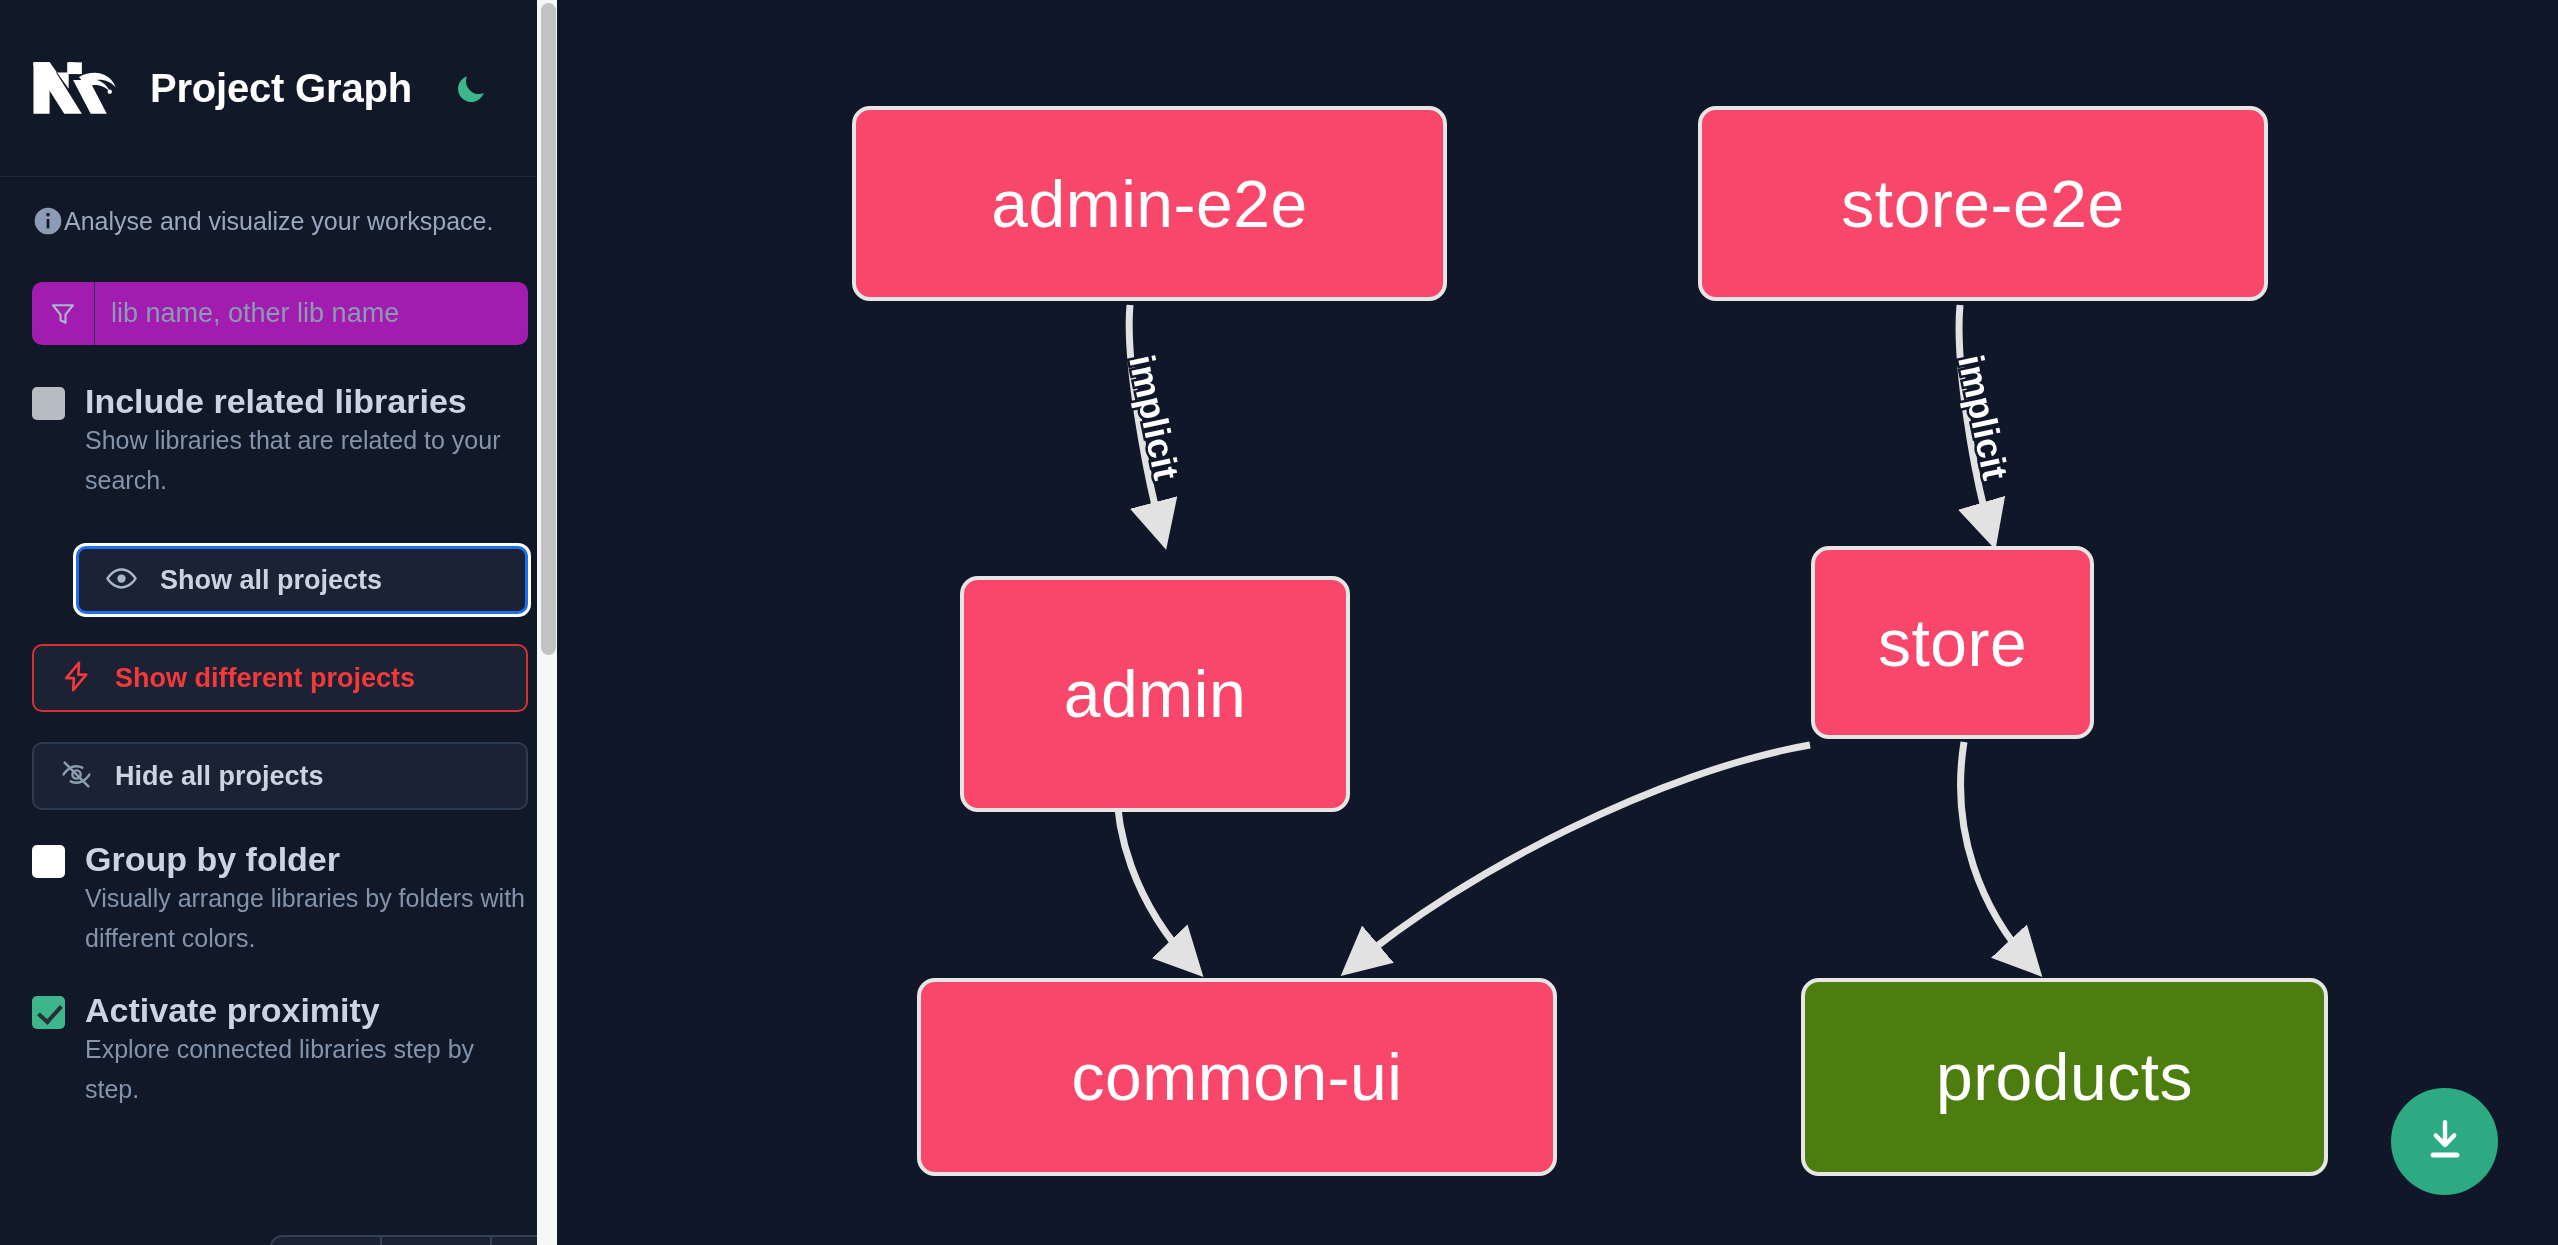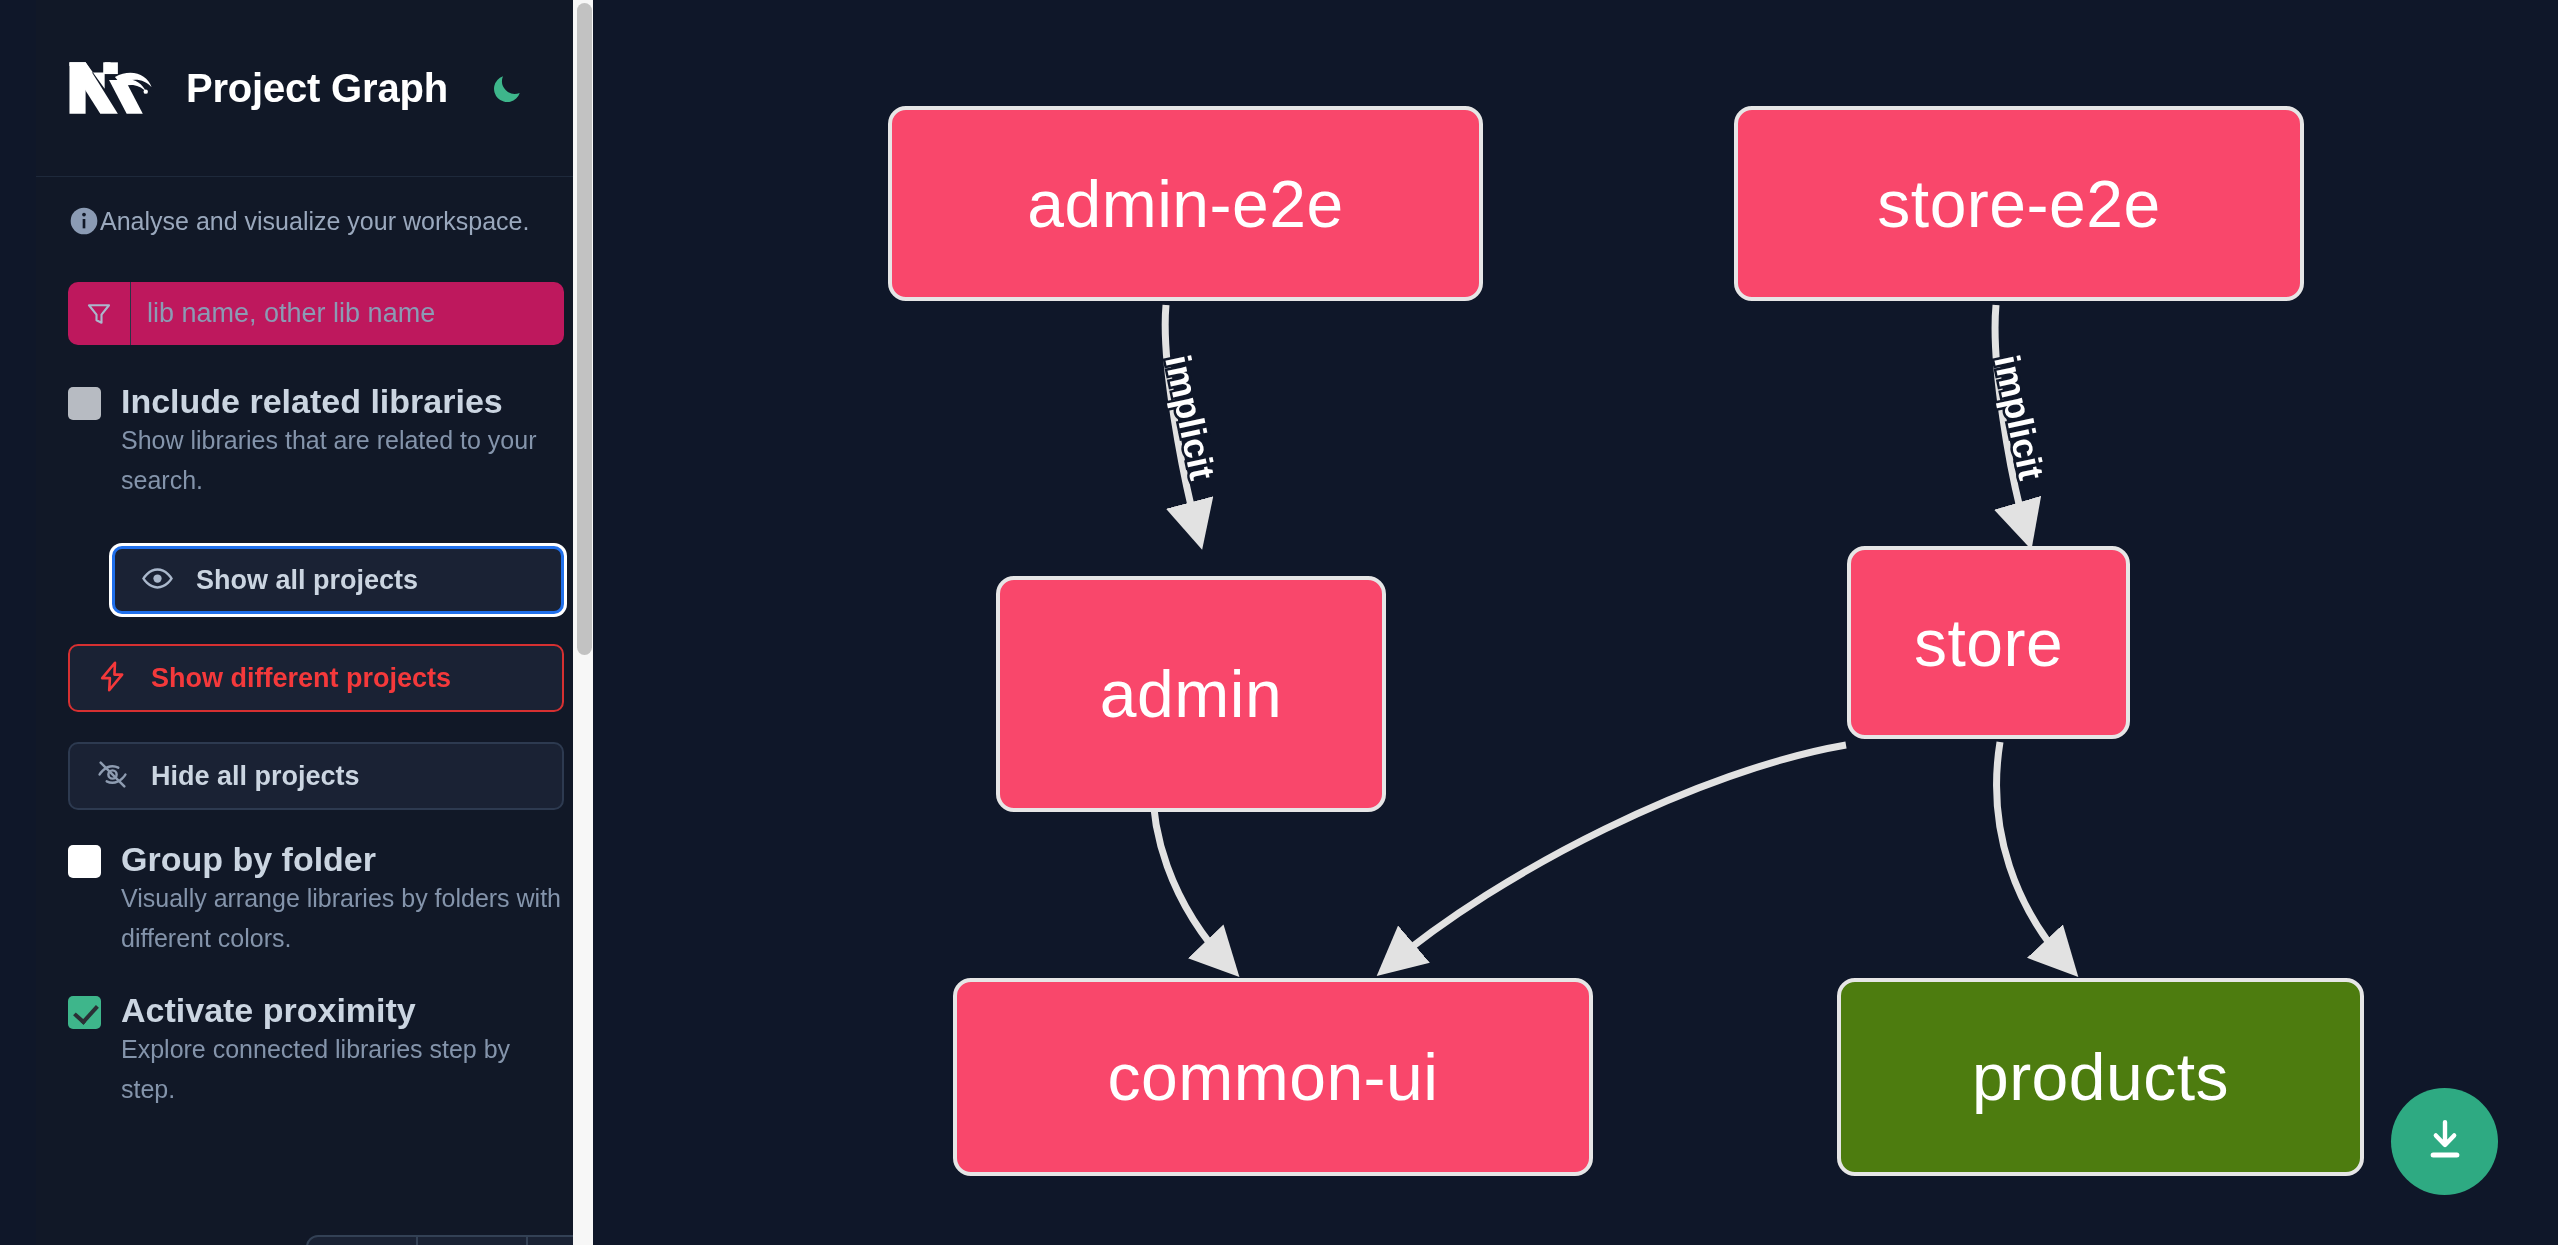--- a/index.html
+++ b/index.html
@@ -2,21 +2,21 @@
 <html><head>
 <meta charset="utf-8">
 <style>
   * { box-sizing: border-box; margin: 0; padding: 0; }
   html, body {
     width: 2558px; height: 1245px;
     background: #0f1729;
     font-family: "Liberation Sans", sans-serif;
     overflow: hidden;
   }
-  #app { position: relative; width: 2558px; height: 1245px; display: flex; padding-left: 36px; }
+  #app { position: relative; width: 2558px; height: 1245px; display: flex; }
 
   
   .sidebar {
     position: relative;
     width: 560px; height: 1245px;
     background: #111827;
     flex: 0 0 560px;
     overflow: hidden;
   }
   .sidebar-inner { position: relative; width: 560px; }
@@ -52,21 +52,21 @@
     color: #9aa8bd;
     font-size: 25px;
     white-space: nowrap;
   }
 
   
   .search-wrap { padding: 0 32px; margin-top: 17px; }
   .search-box {
     display: flex; align-items: center;
     height: 63px;
-    background: #be185d;
+    background: #a21caf;
     border-radius: 10px;
     overflow: hidden;
   }
   .search-icon-cell {
     width: 63px; height: 63px;
     display: flex; align-items: center; justify-content: center;
     border-right: 1px solid #2a3446;
     flex: 0 0 63px;
   }
   .search-input {

